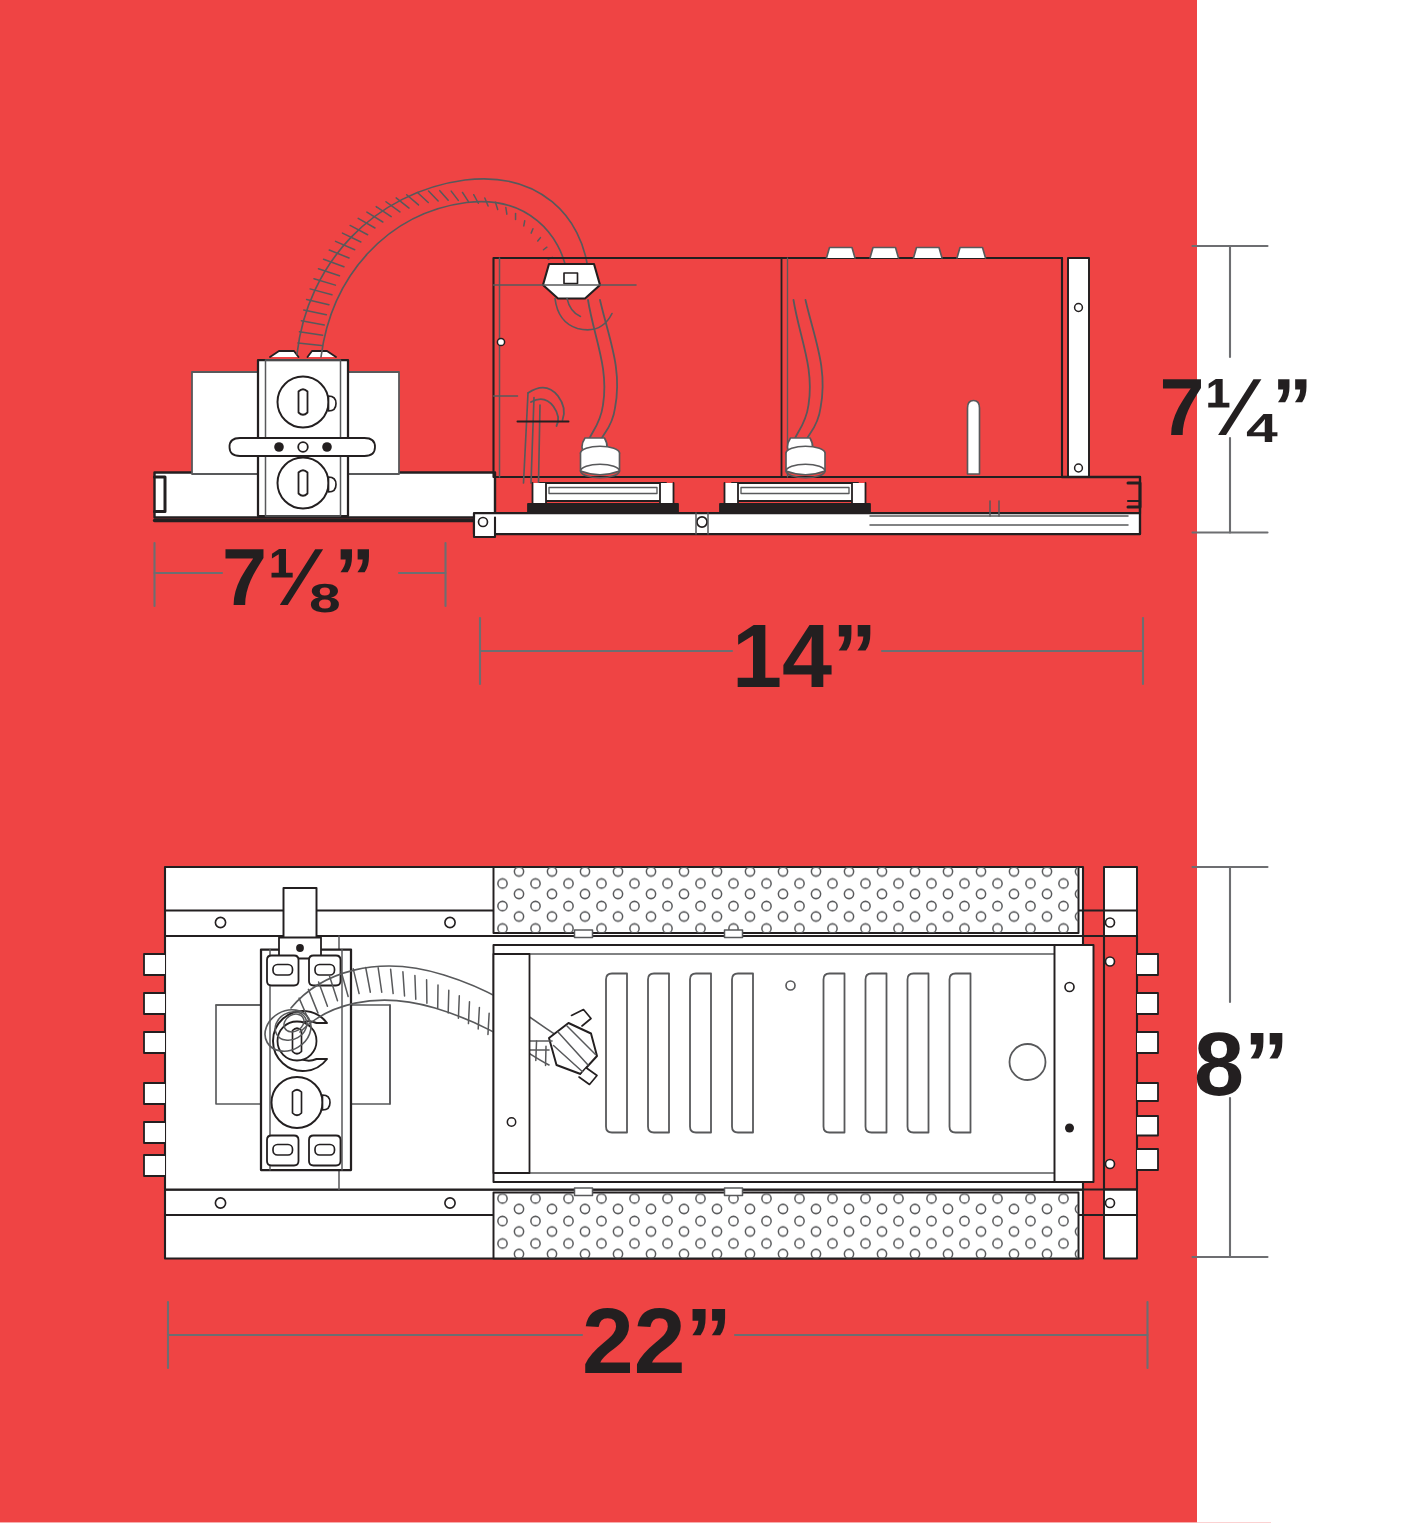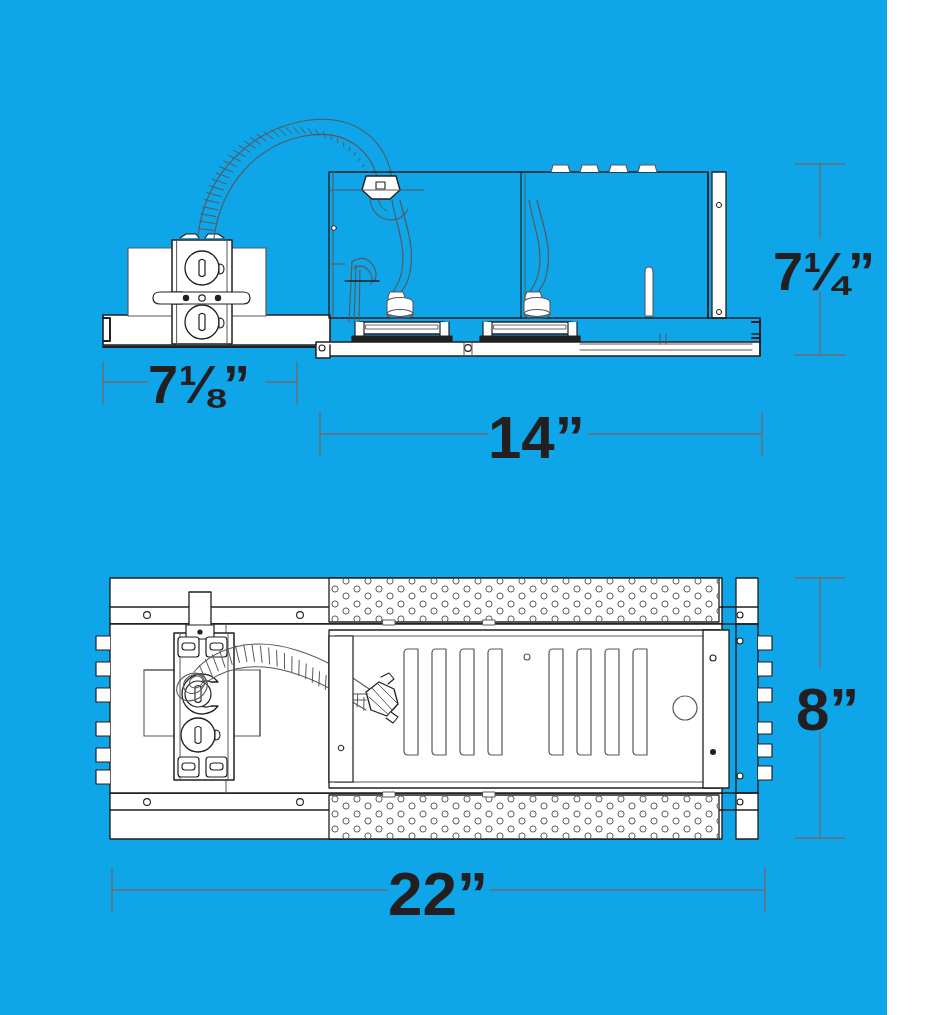--- a/index.html
+++ b/index.html
@@ -8,23 +8,23 @@
     background: #ffffff;
   }
   body {
     width: 934px;
     height: 1015px;
     font-family: "Liberation Sans", sans-serif;
     overflow: hidden;
   }
   #sheet {
     position: relative;
-    width: 887px;
+    width: 798px;
     height: 1015px;
-    background: #0ea5e9;
+    background: #ef4444;
   }
   #drawing-svg {
     display: block;
     width: 934px;
     height: 1015px;
   }
   .dim-text {
     font-family: "Liberation Sans", sans-serif;
     font-weight: 700;
     fill: #231f20;

